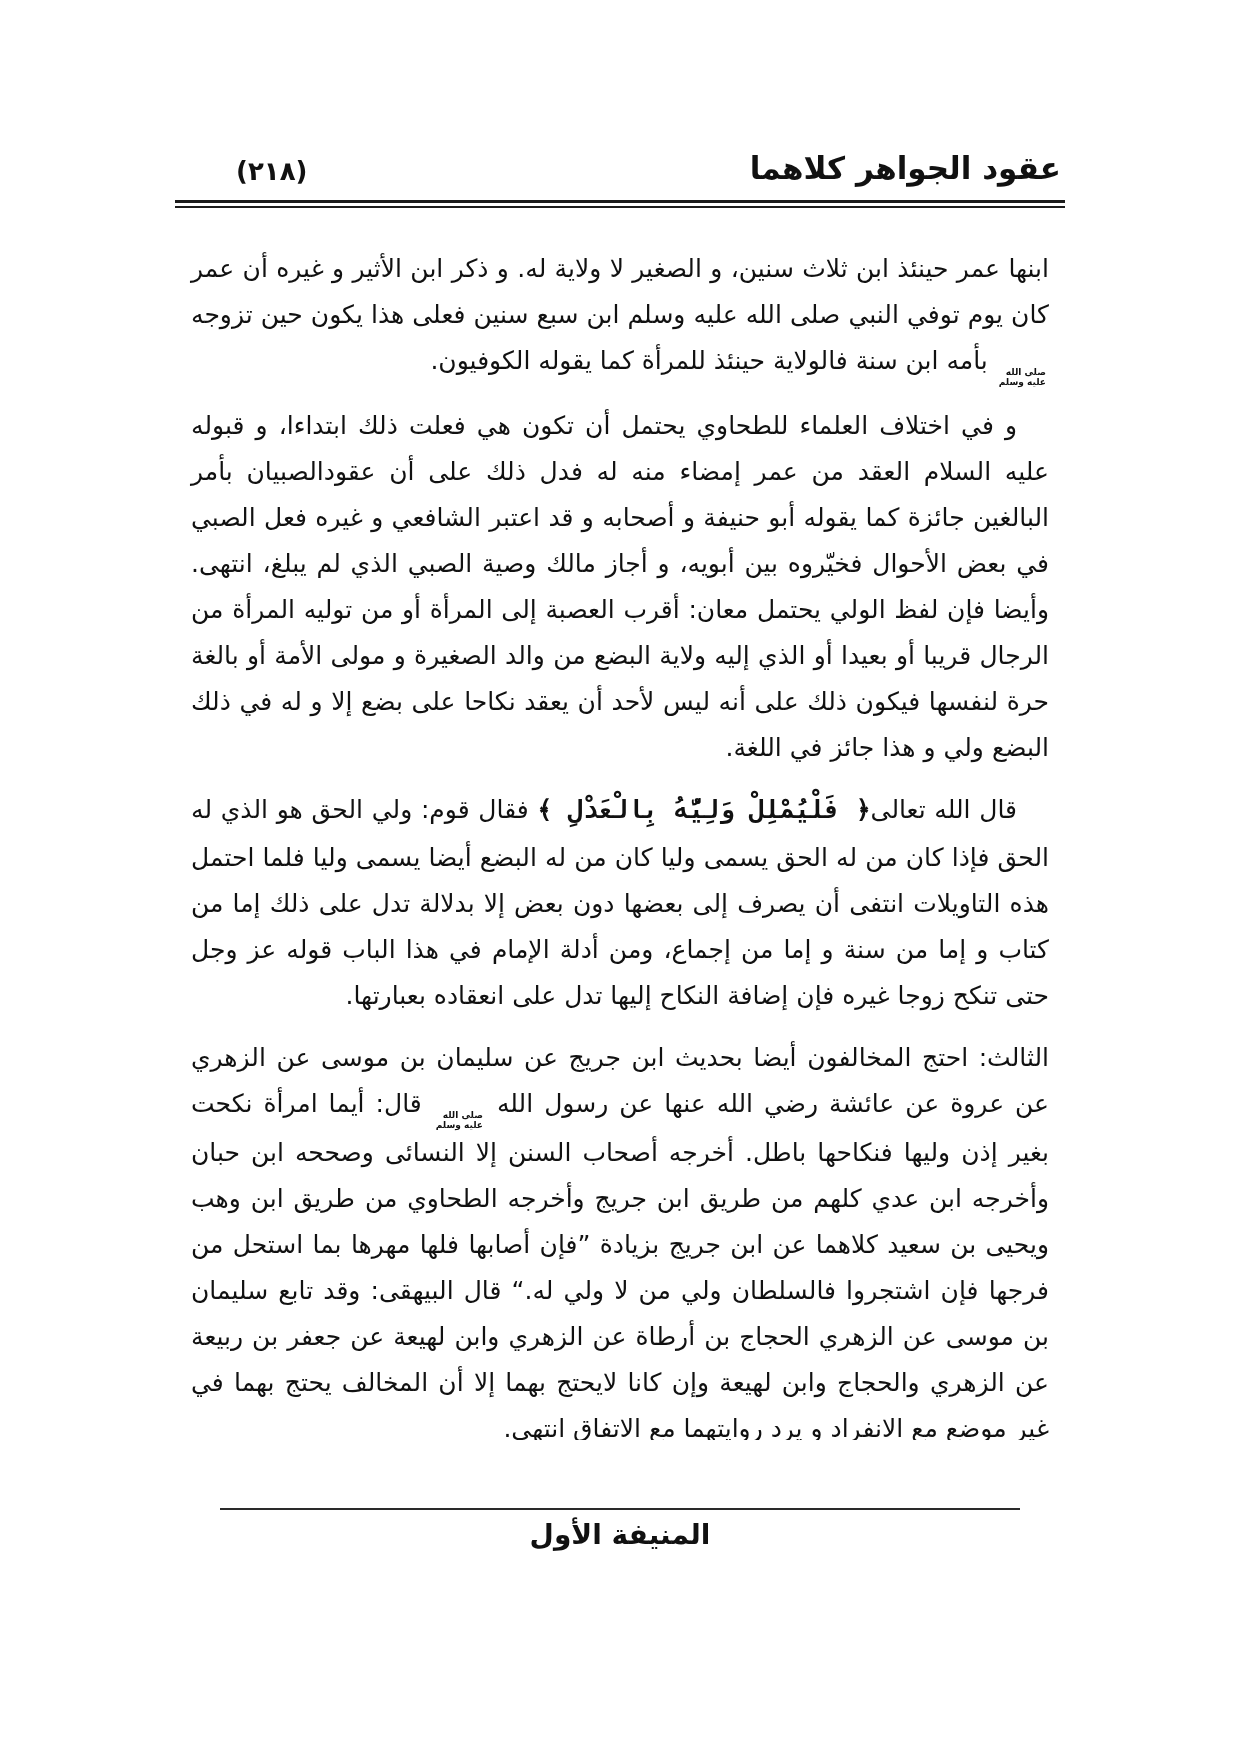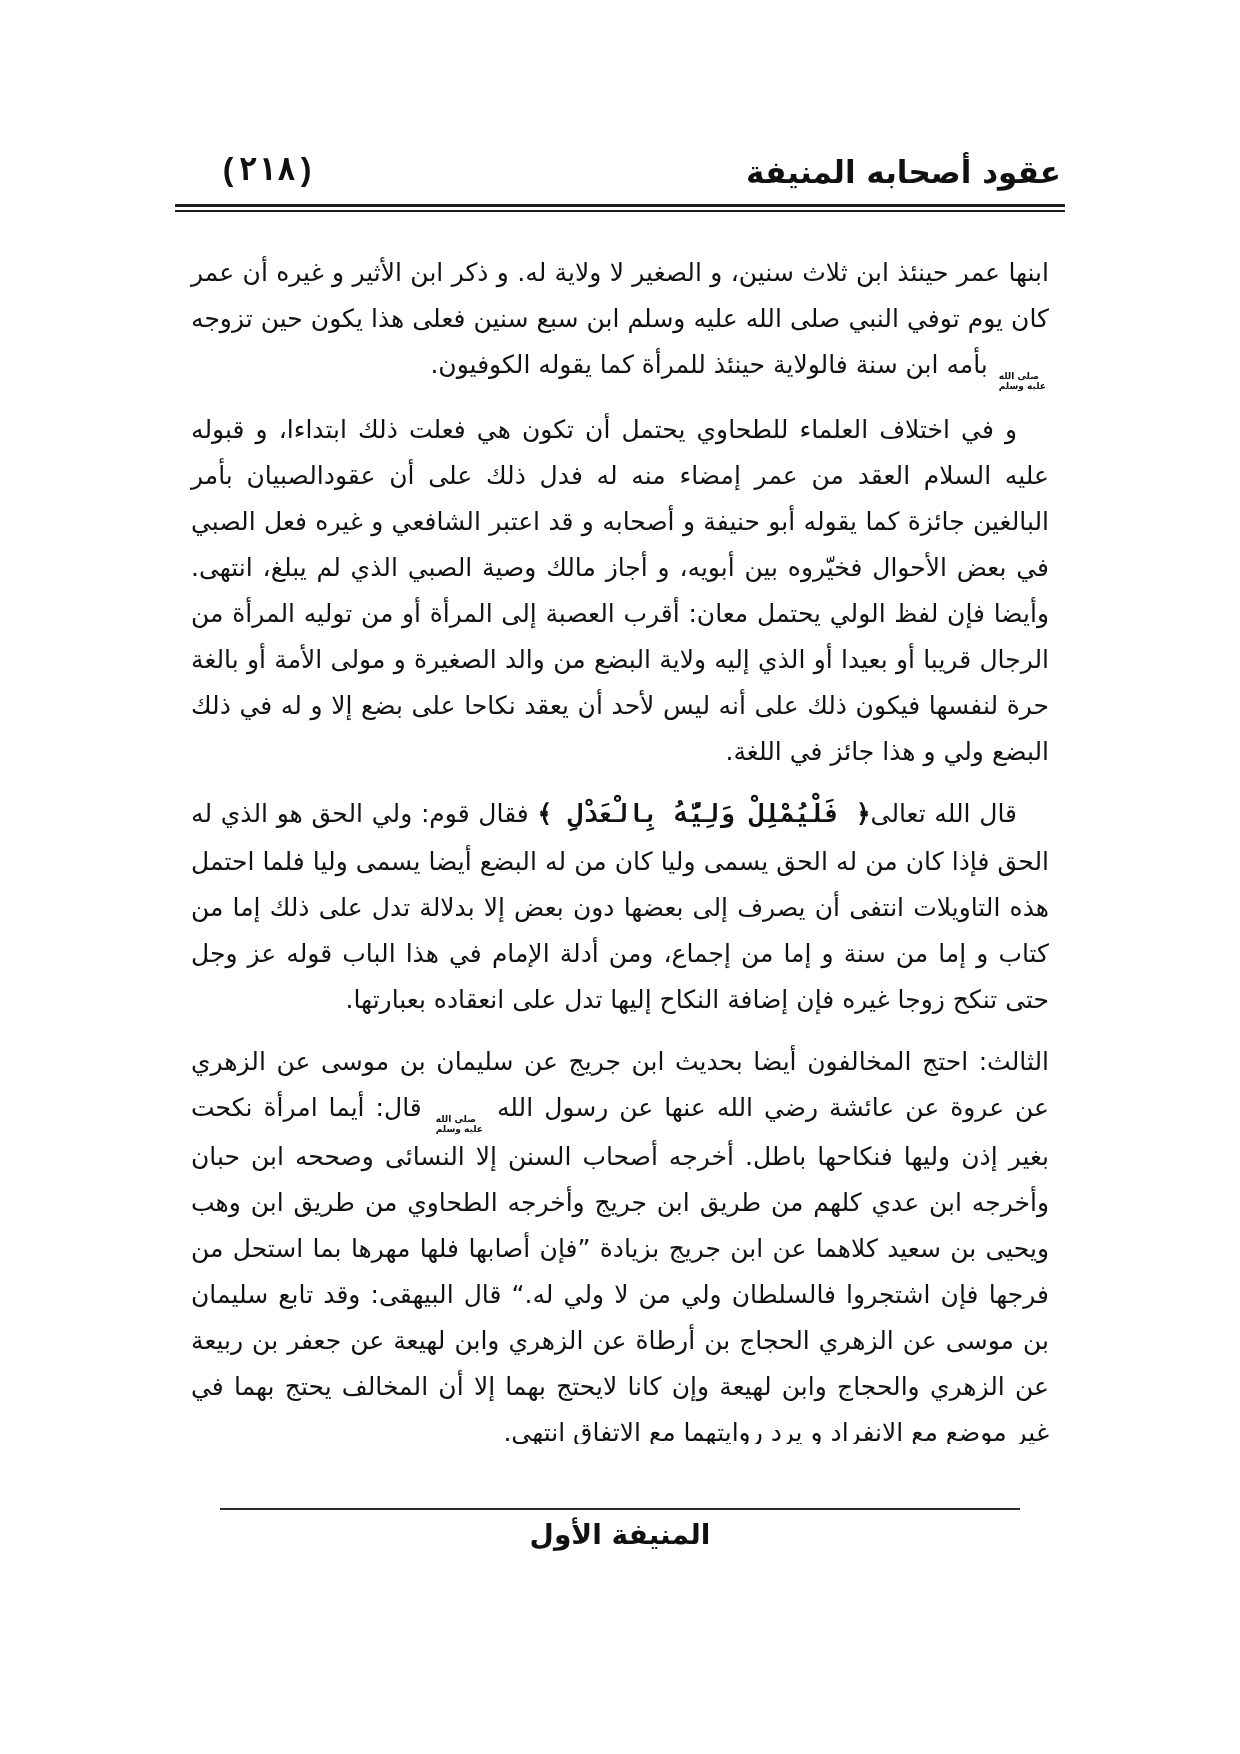--- a/index.html
+++ b/index.html
@@ -21,25 +21,24 @@
     align-items:flex-end;
     padding:0 4px;
   }
   .book-title {
     margin:0;
     font-size:31px;
     font-weight:bold;
     letter-spacing:0;
   }
   .page-number {
-    font-size:32px;
+    font-size:26px;
     font-weight:bold;
     direction:ltr;
-    margin-left:40px;
-    font-family:Liberation Mono, monospace;
+    margin-left:57px;
   }
   .double-rule {
     margin-top:14px;
     height:3px;
     border-top:3px solid #1c1c1c;
     border-bottom:2px solid #1c1c1c;
   }
   .page-body {
     margin-top:22px;
     font-size:25px;
@@ -47,21 +46,21 @@
     text-align:justify;
     max-height:1210px;
     overflow:hidden;
   }
   .para { margin:16px; }
   .para.indent { text-indent:32px; }
   .quran { font-weight:bold;font-family:Liberation Mono, monospace; }
   .pbuh {
     display:inline-flex;
     flex-direction:column;
-    align-items:flex-end;
+    align-items:flex-start;
     font-size:9px;
     line-height:10px;
     font-weight:bold;
     vertical-align:-6px;
     margin:0 3px;
   }
   .page-footer {
     position:absolute;
     top:1508px;
     left:0; right:0;
@@ -77,21 +76,21 @@
     font-size:28px;
     font-weight:bold;
   }
 </style>
 </head>
 <body>
 
 <div class="page">
 
   <header class="page-header">
-    <h1 class="book-title">عقود أصحابه المنيفة</h1>
+    <h1 class="book-title">عقود الجواهر كلاهما</h1>
     <div class="page-number">(٢١٨)</div>
   </header>
 
   <div class="double-rule"></div>
 
   <main class="page-body">
       <p class="para">ابنها عمر حينئذ ابن ثلاث سنين، و الصغير لا ولاية له. و ذكر ابن الأثير و غيره أن عمر كان يوم توفي النبي صلى الله عليه وسلم ابن سبع سنين فعلى هذا يكون حين تزوجه <span class="pbuh">
           <span>صلى الله</span>
           <span>عليه وسلم</span>
         </span> بأمه ابن سنة فالولاية حينئذ للمرأة كما يقوله الكوفيون.</p>

